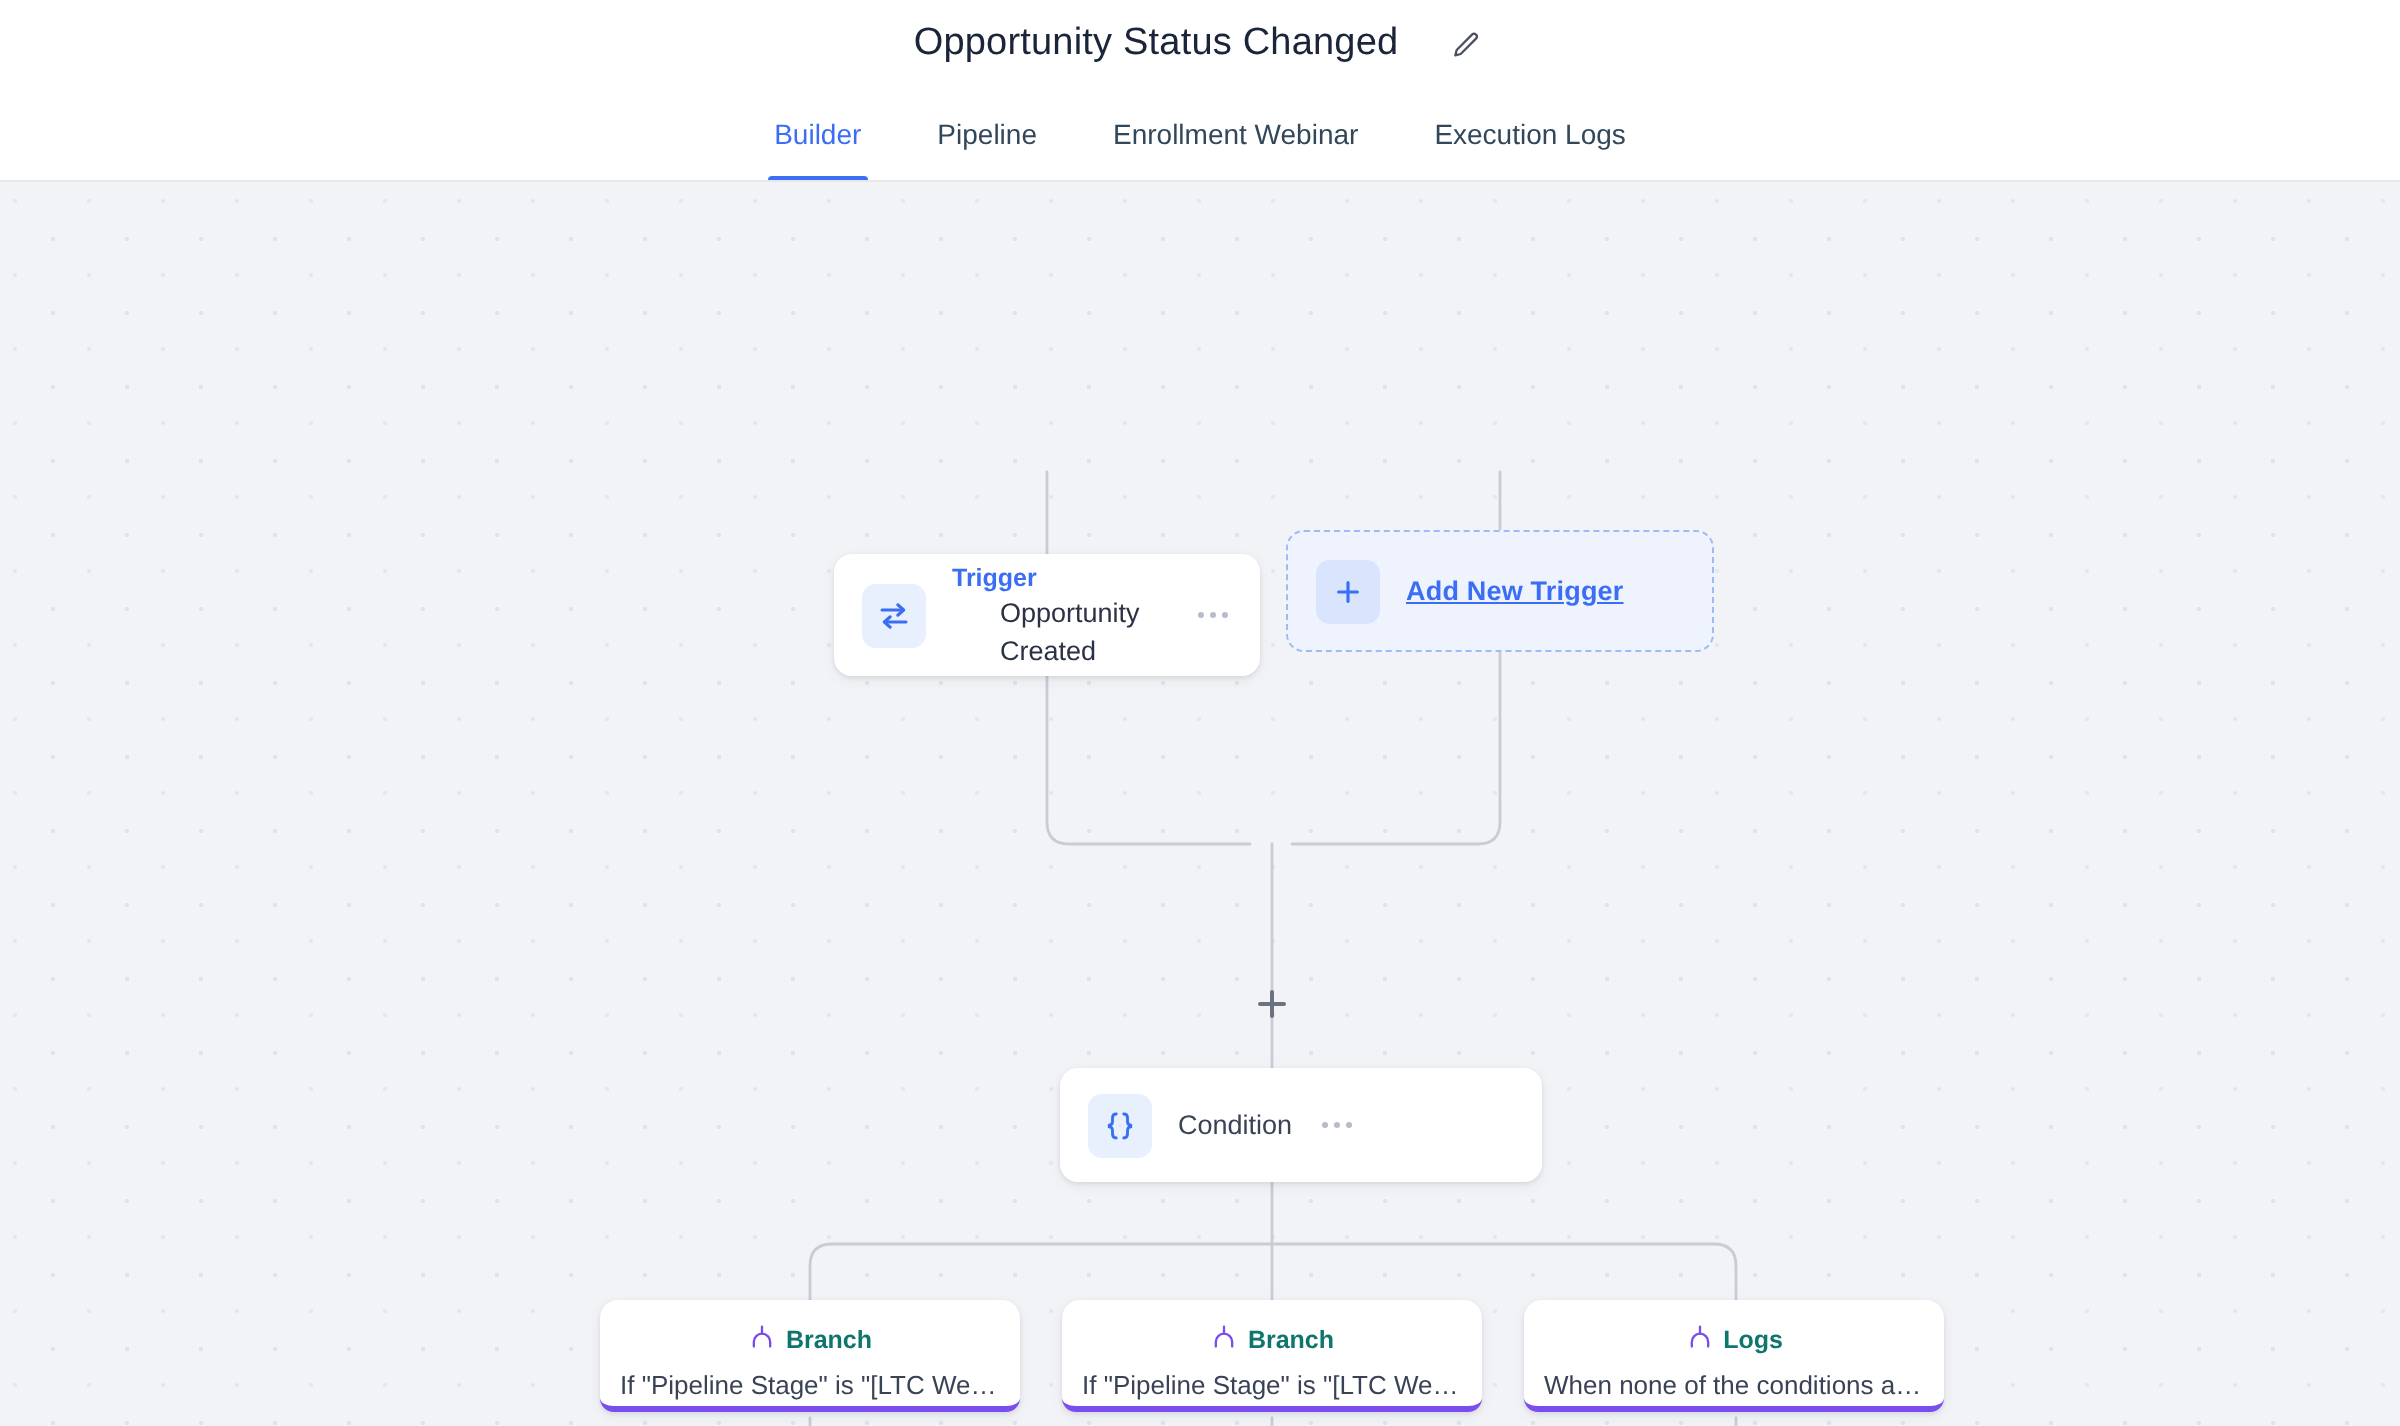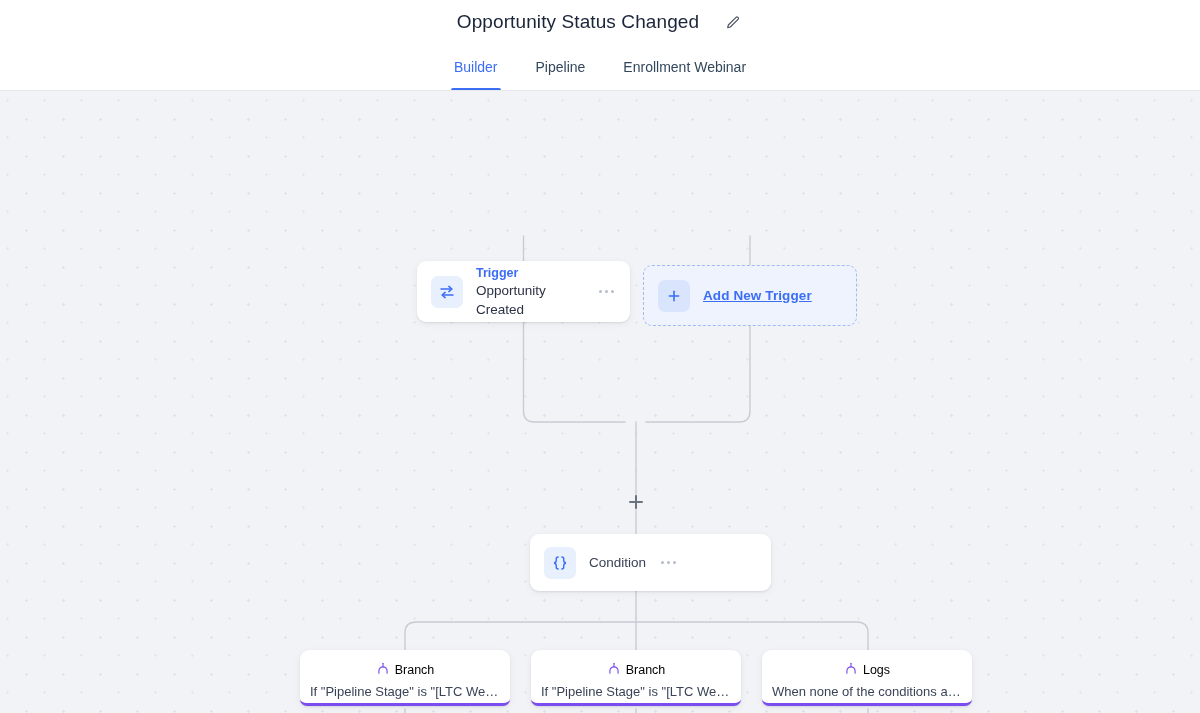--- a/index.html
+++ b/index.html
@@ -150,21 +150,21 @@
     padding: 6px 2px;
   }
   .kebab i {
     width: 3px; height: 3px;
     border-radius: 50%;
     background: #b6bcc8;
     display: block;
   }
 
   
-  #node-trigger { left: 417px; top: 170px; width: 213px; height: 61px; }
+  #node-trigger { left: 417px; top: 186px; width: 213px; height: 61px; }
   
   #node-add-trigger {
     left: 643px; top: 174px; width: 214px; height: 61px;
     background: #eef3fe;
     border: 1.6px dashed #9dbcf7;
     box-shadow: none;
     border-radius: 9px;
     cursor: pointer;
   }
   #node-add-trigger .node-icon { background: #d9e5fc; }
@@ -192,22 +192,22 @@
   }
   .branch-head {
     display: flex;
     align-items: center;
     justify-content: center;
     gap: 5px;
     line-height: 16px;
   }
   .branch-title {
     font-size: 12.5px;
-    font-weight: 400;
-    color: #000000;
+    font-weight: 700;
+    color: #0f766e;
   }
   .branch-desc {
     margin-top: 6px;
     font-size: 13px;
     color: #3a4356;
     white-space: nowrap;
     overflow: hidden;
     text-overflow: ellipsis;
   }
   #branch-0 { left: 300px; top: 559px; width: 210px; height: 56px; }
@@ -248,20 +248,23 @@
 <div class="tab-bar">
   <div class="tab active">
     <span>Builder</span>
   </div>
   <div class="tab">
     <span>Pipeline</span>
   </div>
   <div class="tab">
     <span>Enrollment Webinar</span>
   </div>
+  <div class="tab">
+    <span>Execution Logs</span>
+  </div>
 </div>
 
 <div class="canvas">
 
   <svg class="edges" width="1200" height="623" viewBox="0 0 1200 623">
     <g fill="none" stroke="#c9ccd4" stroke-width="1.4" stroke-linecap="round">
 
       <path d="M523.5 145 L523.5 236 L523.5 320 Q523.5 331 534.5 331 L625 331"></path>
       <path d="M750 145 L750 236 L750 320 Q750 331 739 331 L646 331"></path>
 
@@ -286,21 +289,21 @@
       <span class="node-icon">
         <svg width="18" height="18" viewBox="0 0 24 24" fill="none" stroke="#3b6ef5" stroke-width="2" stroke-linecap="round" stroke-linejoin="round">
           <path d="M4 8h14"></path>
             <path d="M14.5 4.5 18.5 8 14.5 11.5"></path>
           <path d="M20 16H6"></path>
             <path d="M9.5 12.5 5.5 16 9.5 19.5"></path>
         </svg>
       </span>
       <span class="node-text">
         <span class="node-kicker" style="display:block;">Trigger</span>
-        <span class="node-sub" style="display:block;">Opportunity Created</span>
+        <span class="node-sub" style="display:block;margin-left:24px;">Opportunity Created</span>
       </span>
       <span class="kebab">
           <i></i>
           <i></i>
           <i></i>
         </span>
     </div>
   </div>
 
   <div class="node" id="node-add-trigger">

